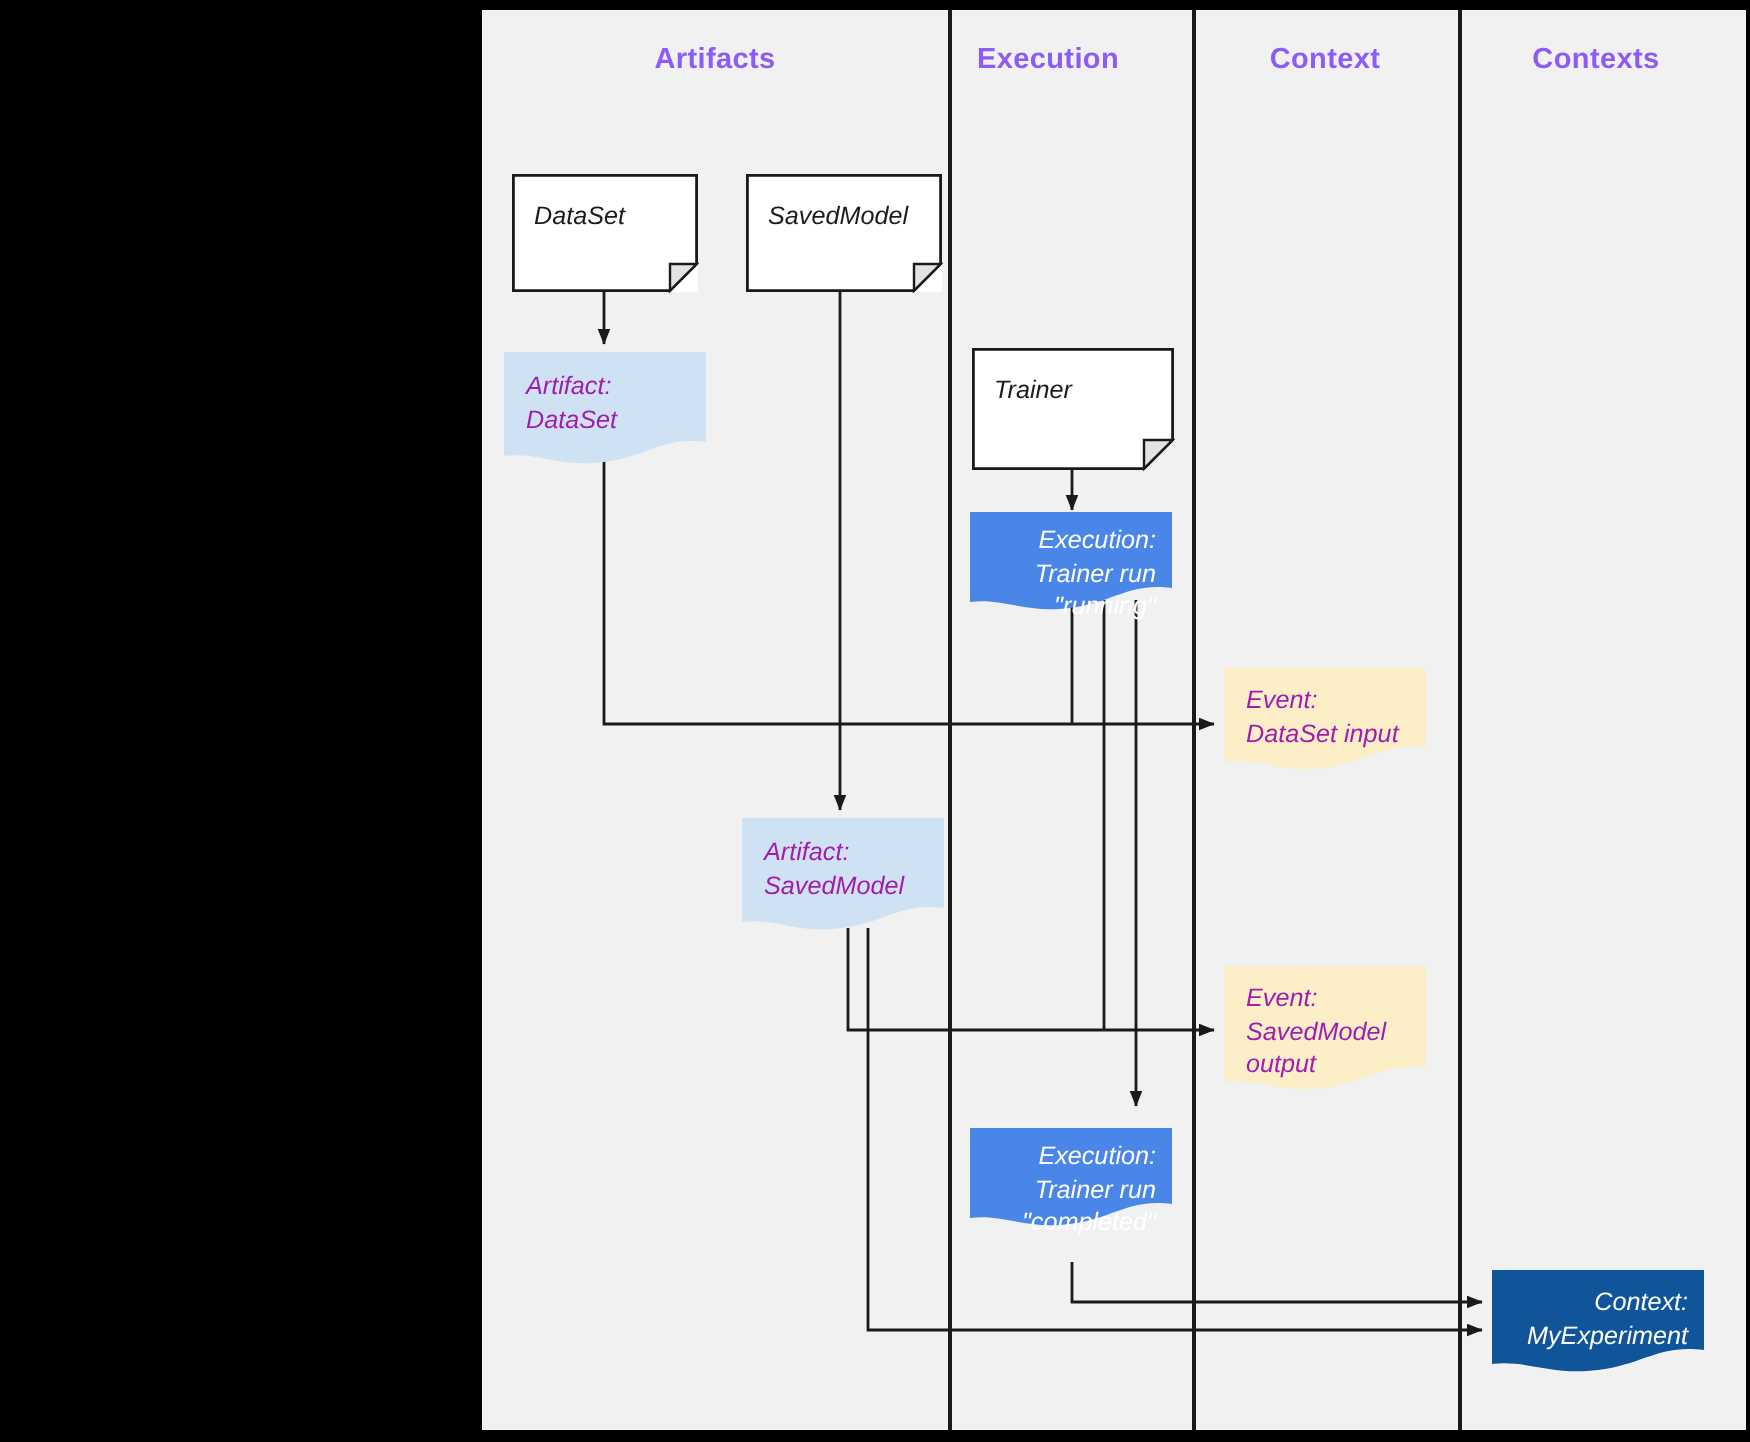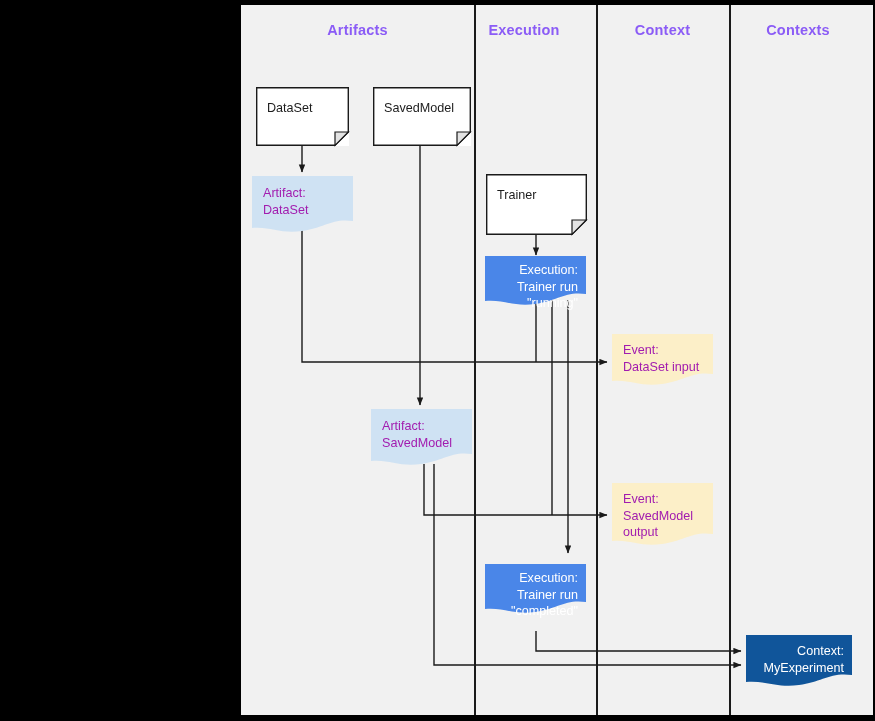--- a/index.html
+++ b/index.html
@@ -29,21 +29,21 @@
     font-weight:bold;
     color:#8b5cf6;
     letter-spacing:.2px;
   }
   svg#wires{
     position:absolute;left:0;top:0;
     width:632px;height:710px;
     pointer-events:none;
   }
   
-  .node{position:absolute;box-sizing:border-box;}
+  .node{position:absolute;box-sizing:border-box;font-style:italic;}
   .node .txt{
     position:absolute;
     left:11px; top:9px; right:8px;
     font-size:12.6px;
     line-height:16.5px;
     white-space:pre-line;
     color:#1c1c1c;
   }
   .doc{background:#fff;}
   .doc .txt{top:13px;}

